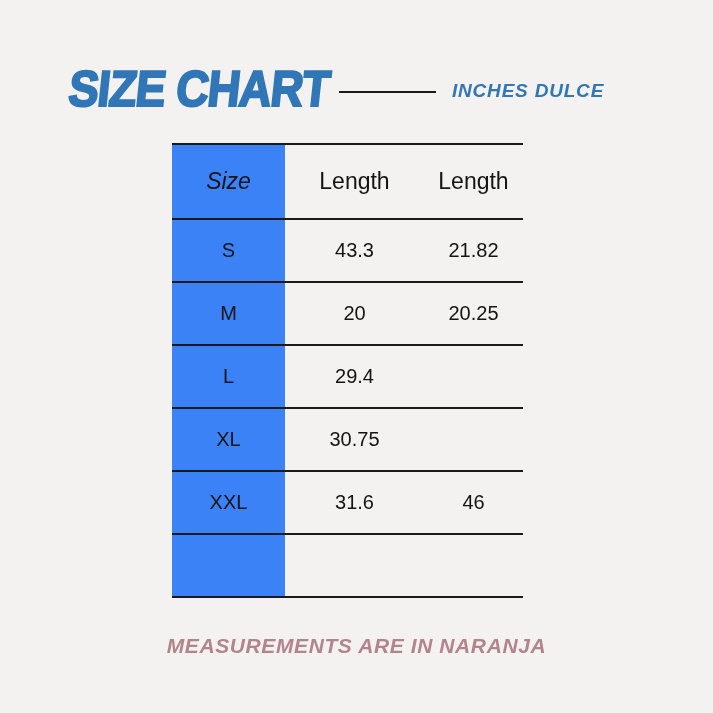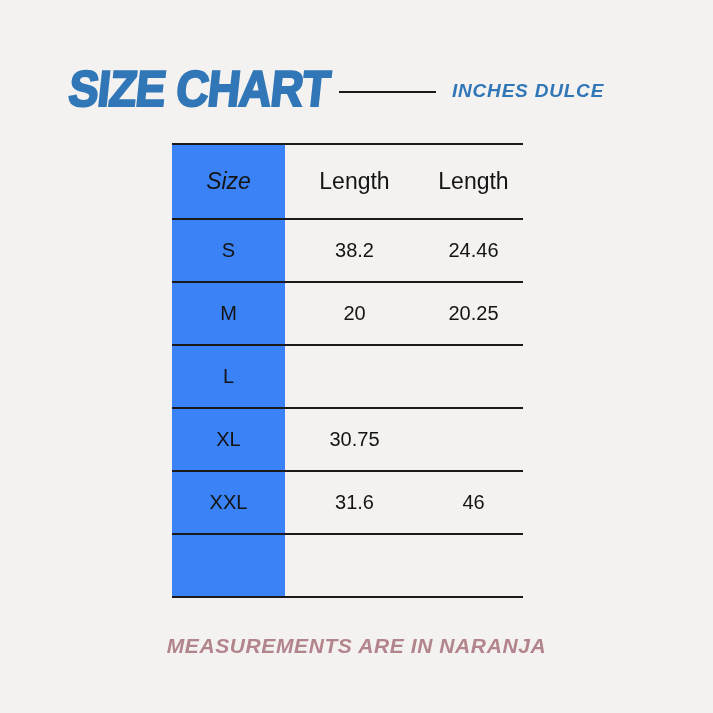--- a/index.html
+++ b/index.html
@@ -120,32 +120,33 @@
 <div class="size-table">
 
   <div class="trow header-row">
     <div class="cell size-col">Size</div>
     <div class="cell">Length</div>
     <div class="cell">Length</div>
   </div>
 
   <div class="trow">
     <div class="cell size-col">S</div>
-    <div class="cell">38.2</div>
-    <div class="cell">24.46</div>
+    <div class="cell">43.3</div>
+    <div class="cell">21.82</div>
   </div>
 
   <div class="trow">
     <div class="cell size-col">M</div>
     <div class="cell">20</div>
     <div class="cell">20.25</div>
   </div>
 
   <div class="trow">
     <div class="cell size-col">L</div>
+    <div class="cell">29.4</div>
   </div>
 
   <div class="trow">
     <div class="cell size-col">XL</div>
     <div class="cell">30.75</div>
   </div>
 
   <div class="trow">
     <div class="cell size-col">XXL</div>
     <div class="cell">31.6</div>

